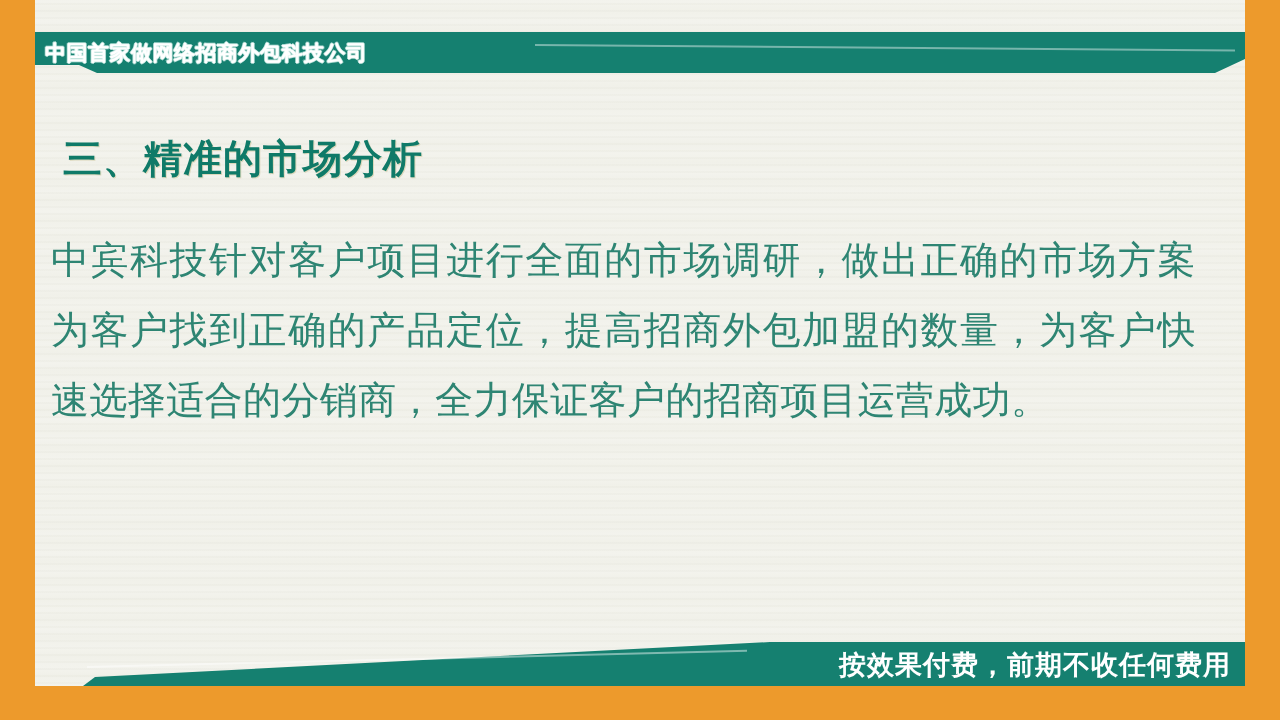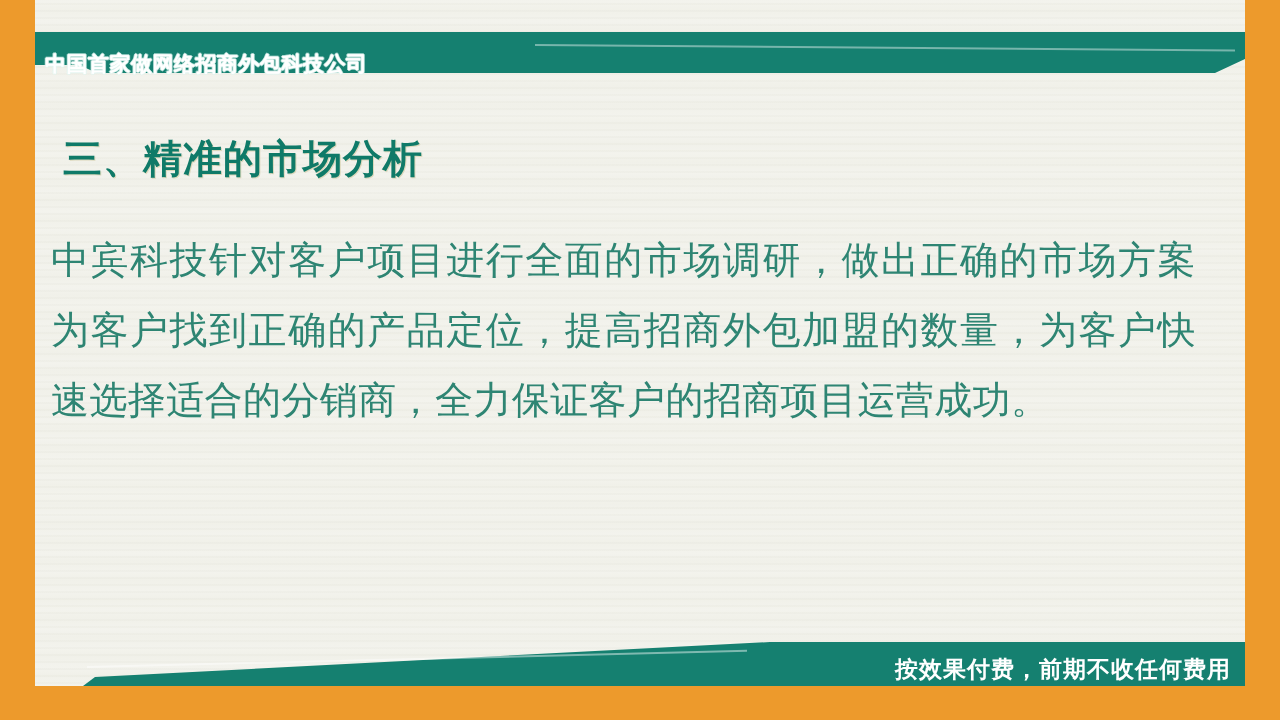--- a/index.html
+++ b/index.html
@@ -82,21 +82,20 @@
     font-weight: bold;
     color: #ffffff;
     letter-spacing: 0.5px;
     line-height: 33px;
     text-shadow:
       -1px 0 rgba(225,245,242,0.75),
       1px 0 rgba(225,245,242,0.75),
       0 -1px rgba(225,245,242,0.75),
       0 1px rgba(225,245,242,0.75);
     white-space: nowrap;
-    margin-top: 11px;
   }
 
   
   #section-heading {
     position: absolute;
     left: 28px;
     top: 132px;
     font-size: 39px;
     font-weight: bold;
     color: #0F7A68;
@@ -147,26 +146,25 @@
     width: 660px;
     height: 2px;
     background: rgba(255,255,255,0.45);
     transform: skewY(-1.4deg);
     transform-origin: left center;
   }
   #footer-text {
     position: absolute;
     right: 14px;
     top: 11px;
-    font-size: 23px;
+    font-size: 27px;
     font-weight: bold;
     color: #ffffff;
     letter-spacing: 1px;
     white-space: nowrap;
-    margin-top: 7px;
   }
 </style>
 </head>
 <body>
 
 <div id="slide">
 
   <div id="content-panel">
 
     <div id="header-band">

